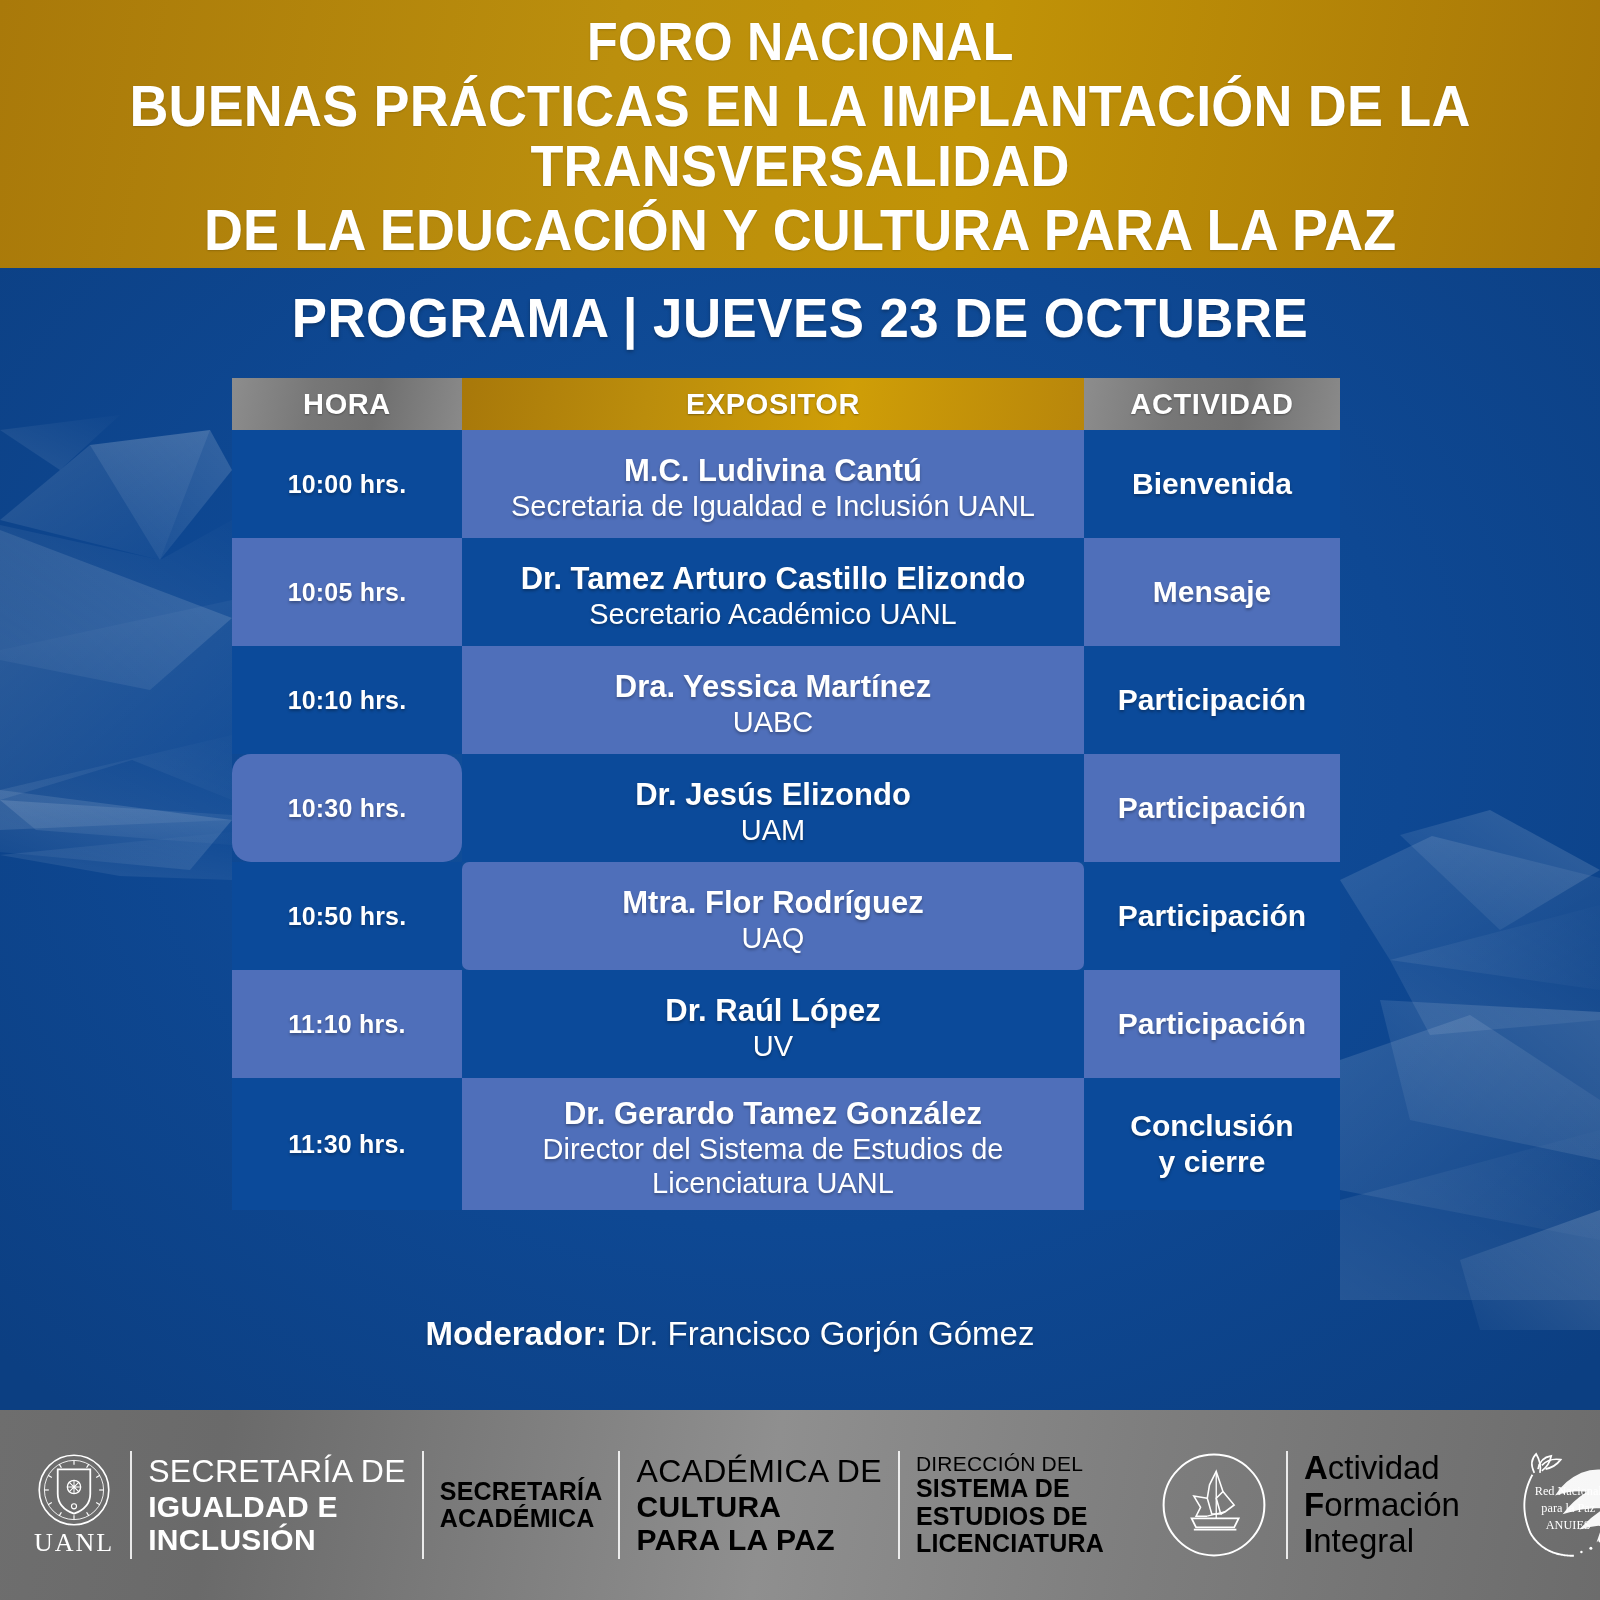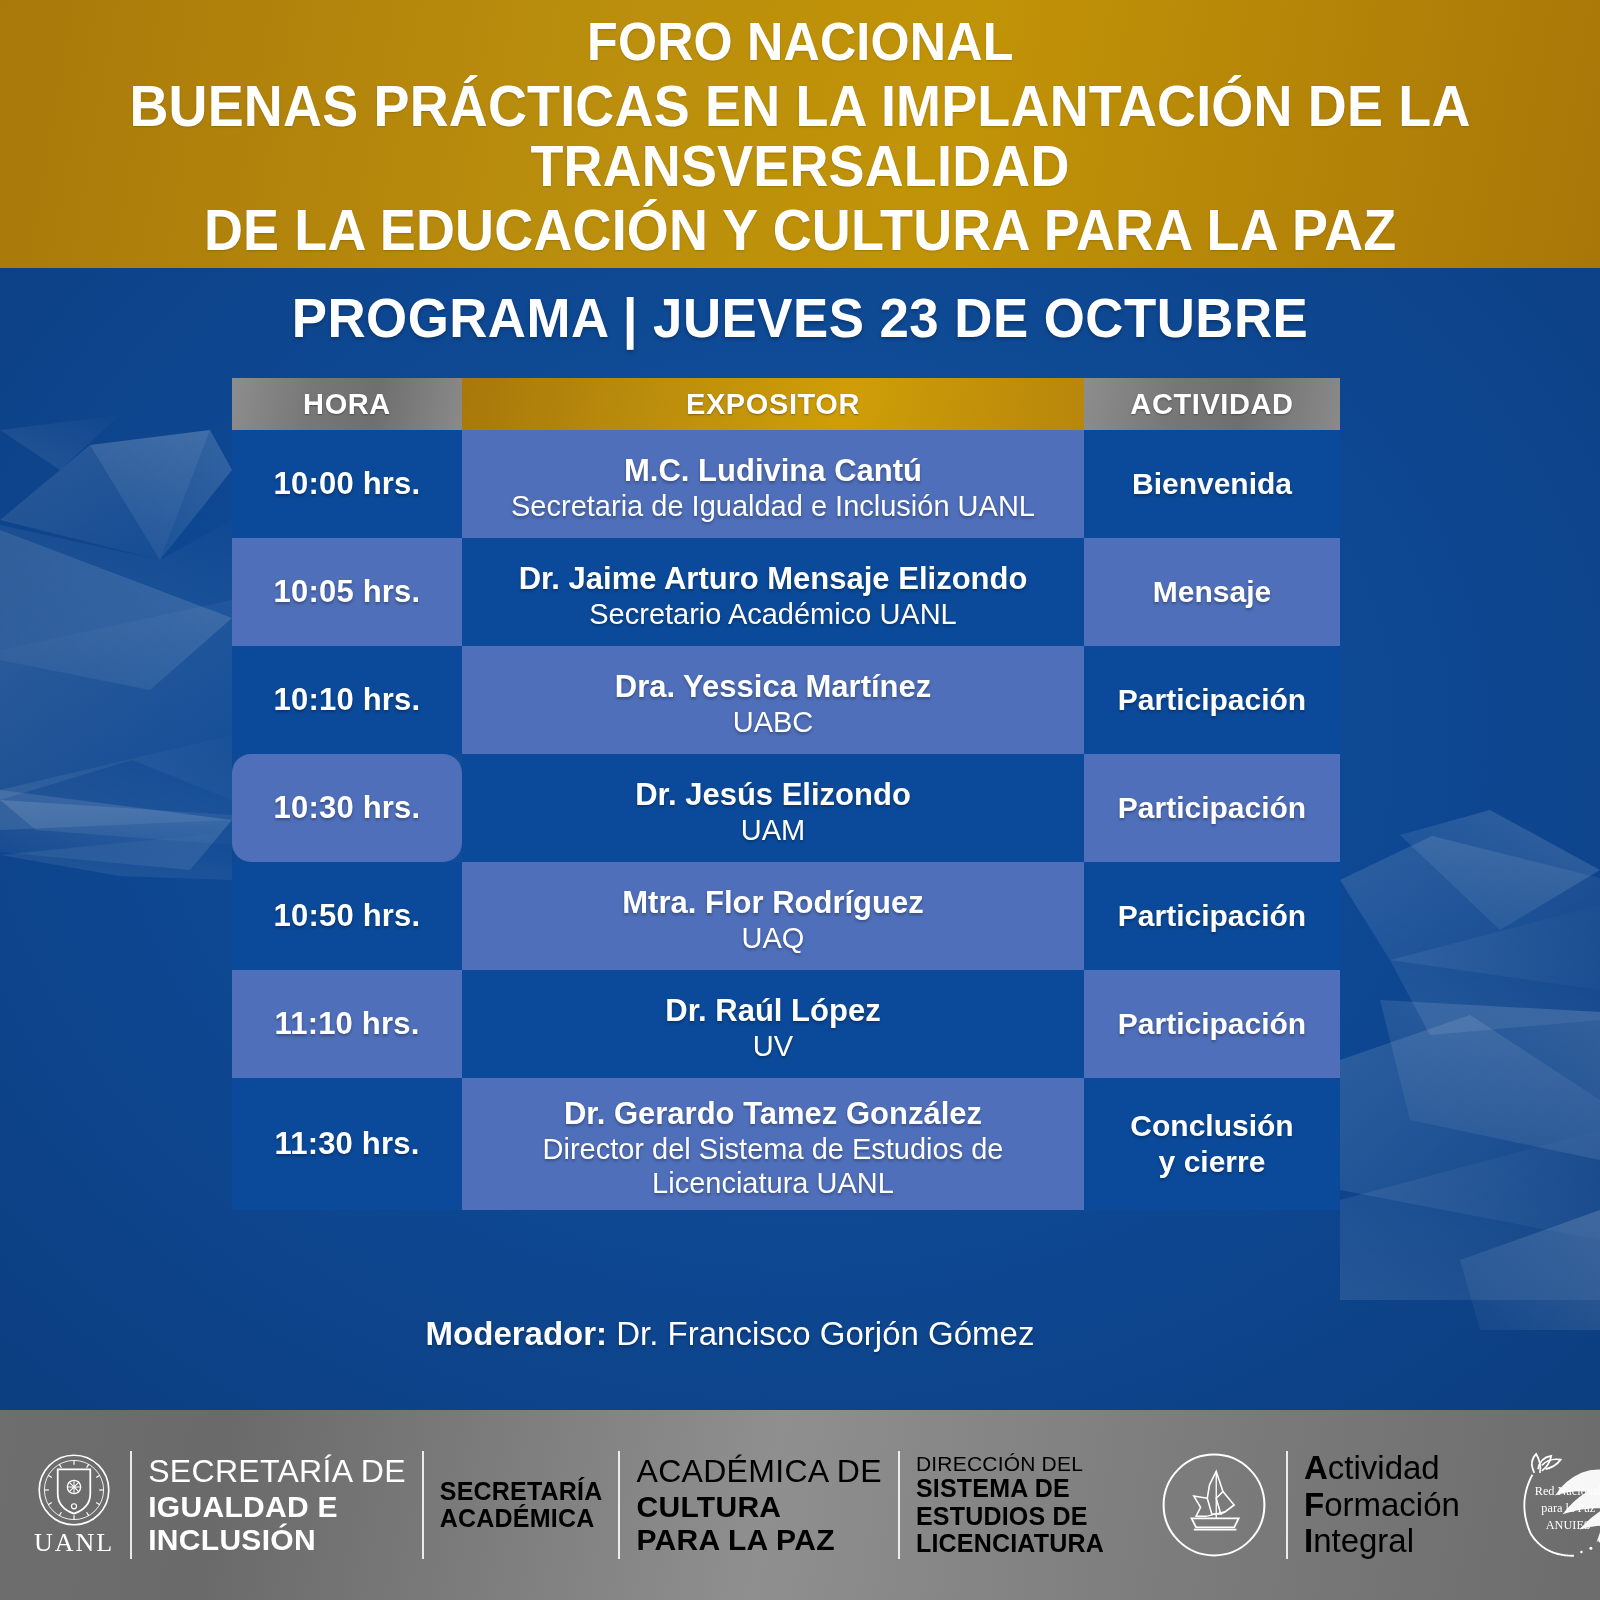--- a/index.html
+++ b/index.html
@@ -75,21 +75,21 @@
 
   
   .cell {
     display:flex; flex-direction:column; align-items:center; justify-content:center;
     color:#ffffff; text-align:center;
     padding:10px 8px;
   }
   .cell.dark  { background:#0b4a9a; }
   .cell.light { background:#4f6fba; }
 
-  .time-txt { font-size:31px; font-weight:bold; letter-spacing:.2px;
+  .time-txt { font-size:25px; font-weight:bold; letter-spacing:.2px;
               text-shadow:0 2px 3px rgba(0,0,0,.3); }
   .name-txt { font-size:31px; font-weight:bold; line-height:1.16;
               text-shadow:0 2px 3px rgba(0,0,0,.3);margin-top:8px; }
   .role-txt { font-size:29px; font-weight:normal; line-height:1.18;
               text-shadow:0 2px 3px rgba(0,0,0,.3); }
   .act-txt  { font-size:30px; font-weight:bold; line-height:1.2;
               text-shadow:0 2px 3px rgba(0,0,0,.3); }
 
   
   .moderator {
@@ -198,21 +198,21 @@
           </div>
           <div class="cell c-act dark" style="min-height: 108px;">
             <div class="act-txt">Bienvenida</div>
           </div>
         </div>
         <div class="trow">
           <div class="cell c-hora light" style="min-height: 108px;">
             <div class="time-txt">10:05 hrs.</div>
           </div>
           <div class="cell c-expo dark" style="min-height: 108px;">
-            <div class="name-txt">Dr. Jaime Arturo Mensaje Elizondo</div>
+            <div class="name-txt">Dr. Tamez Arturo Castillo Elizondo</div>
             <div class="role-txt">Secretario Académico UANL</div>
           </div>
           <div class="cell c-act light" style="min-height: 108px;">
             <div class="act-txt">Mensaje</div>
           </div>
         </div>
         <div class="trow">
           <div class="cell c-hora dark" style="min-height: 108px;">
             <div class="time-txt">10:10 hrs.</div>
           </div>
@@ -233,21 +233,21 @@
             <div class="role-txt">UAM</div>
           </div>
           <div class="cell c-act light" style="min-height: 108px;">
             <div class="act-txt">Participación</div>
           </div>
         </div>
         <div class="trow">
           <div class="cell c-hora dark" style="min-height: 108px;">
             <div class="time-txt">10:50 hrs.</div>
           </div>
-          <div class="cell c-expo light" style="min-height: 108px;">
+          <div class="cell c-expo light" style="min-height: 108px; border-radius: 7px;">
             <div class="name-txt">Mtra. Flor Rodríguez</div>
             <div class="role-txt">UAQ</div>
           </div>
           <div class="cell c-act dark" style="min-height: 108px;">
             <div class="act-txt">Participación</div>
           </div>
         </div>
         <div class="trow">
           <div class="cell c-hora light" style="min-height: 108px;">
             <div class="time-txt">11:10 hrs.</div>

